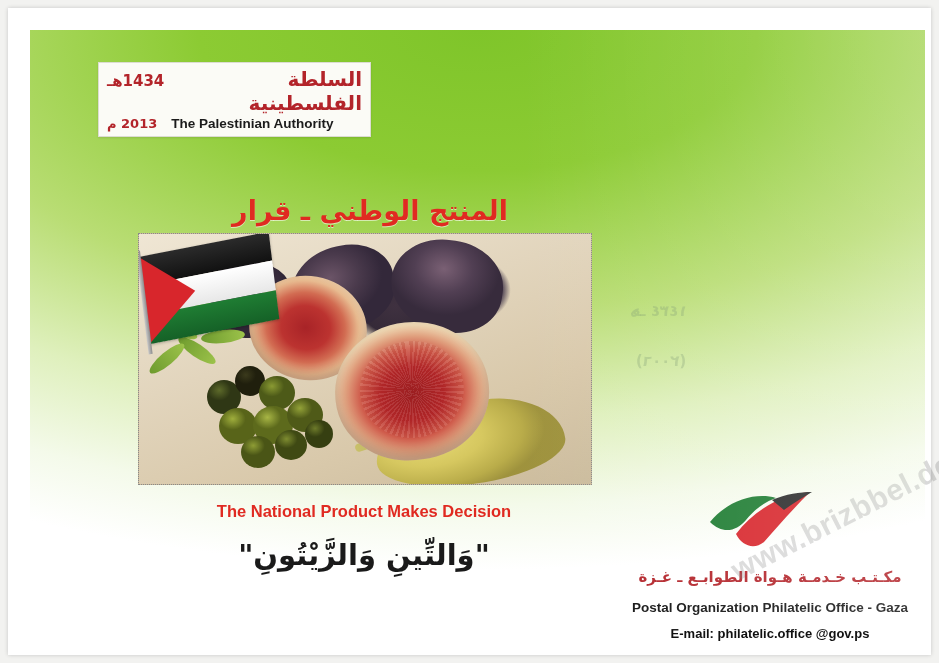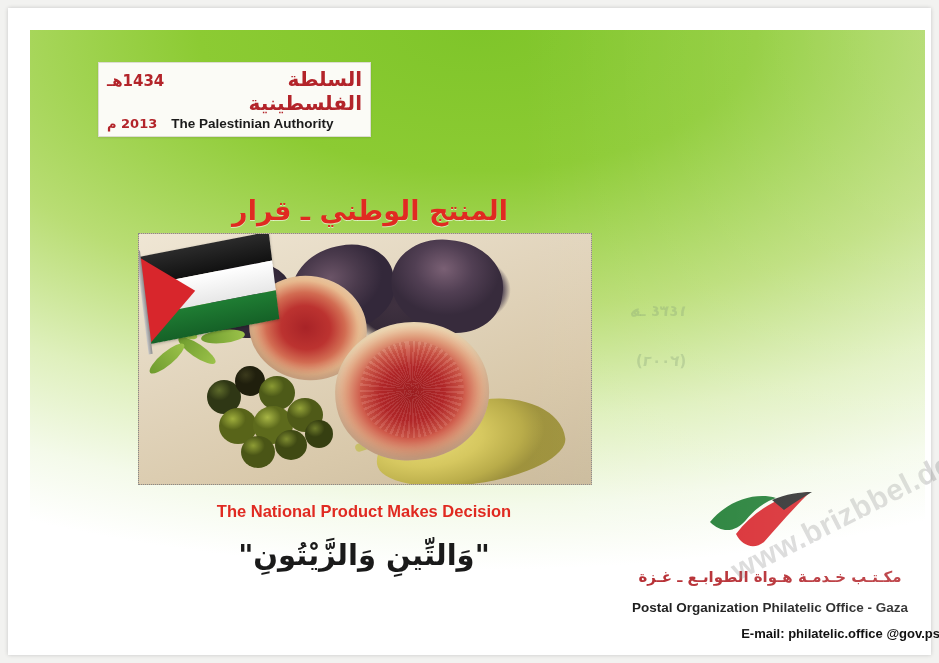--- a/index.html
+++ b/index.html
@@ -341,21 +341,21 @@
     text-align: center;
     font-size: 13.5px;
     font-weight: bold;
     color: #111;
   }
   #org-mail {
     position: absolute;
     left: 570px;
     top: 596px;
     width: 340px;
-    text-align: right;
+    text-align: center;
     font-size: 13px;
     font-weight: bold;
     color: #111;
   }
 
   
   #watermark {
     position: absolute;
     left: 690px;
     top: 470px;

